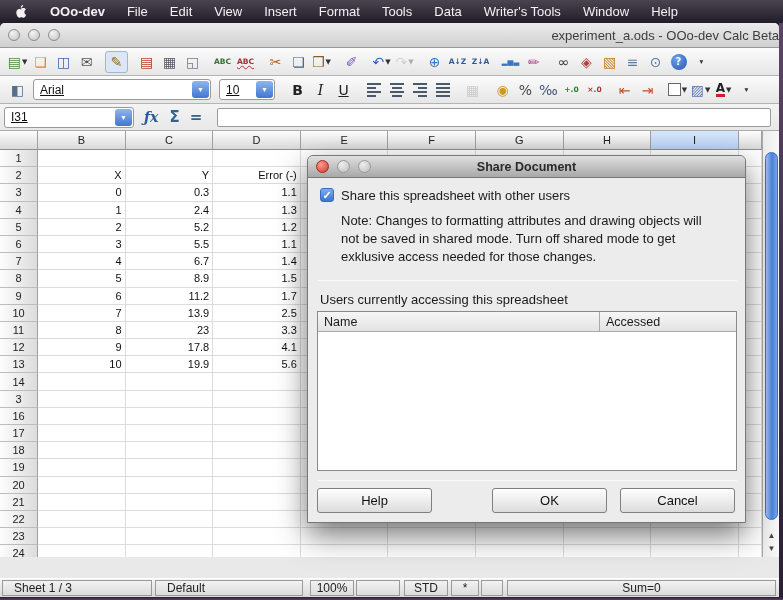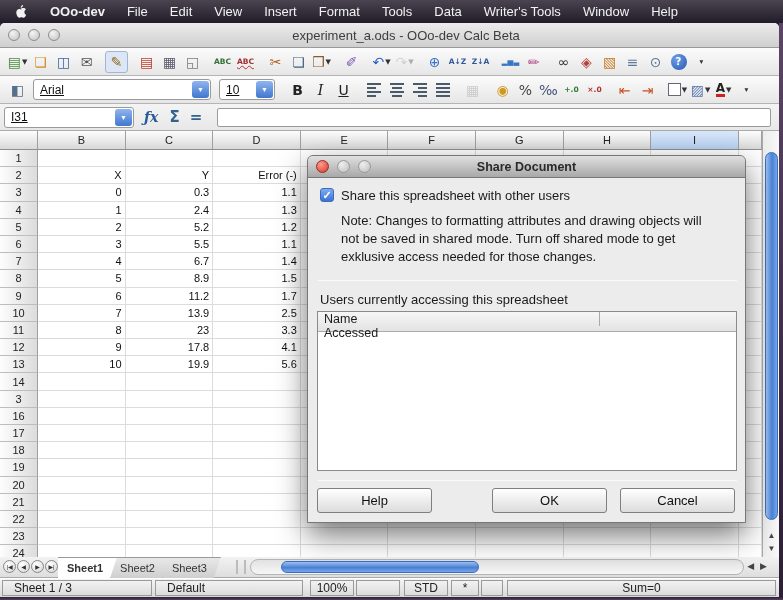--- a/index.html
+++ b/index.html
@@ -16,21 +16,21 @@
 
   
   .window { position:absolute; left:0; top:23px; width:779px; height:574px;
     background:#e9e9e9; border-radius:5px 5px 0 0; box-shadow:0 8px 30px rgba(0,0,0,.6); }
   .titlebar { position:absolute; left:0; top:0; width:100%; height:25px;
     background:linear-gradient(#ececec,#cfcfcf); border-bottom:1px solid #9a9a9a;
     border-radius:5px 5px 0 0; display:flex; align-items:center; }
   .tl-group { position:absolute; left:8px; top:6px; display:flex; gap:8px; }
   .tl { width:12px; height:12px; border-radius:50%; border:1px solid #8e8e8e;
     background:radial-gradient(circle at 35% 30%,#f4f4f4,#c2c2c2); }
-  .wtitle { width:100%; text-align:center; font-size:13px; color:#3e3e3e;margin-left:33px; }
+  .wtitle { width:100%; text-align:right; font-size:13px; color:#3e3e3e;margin-left:33px; }
 
   
   .toolbar { position:absolute; left:0; width:100%; display:flex; align-items:center;
     background:linear-gradient(#fbfbfb,#e6e6e6); border-bottom:1px solid #b4b4b4; padding-left:6px; }
   .tb1 { top:25px; height:28px; }
   .tb2 { top:53px; height:28px; }
   .tbtn { width:23px; height:22px; display:inline-flex; align-items:center; justify-content:center;
     border-radius:3px; font-family:"DejaVu Sans", sans-serif; font-size:14px; position:relative;
     cursor:default; flex:none; }
   .tbtn.active { background:#dce6f5; border:1px solid #9fb6d4; }
@@ -130,21 +130,21 @@
   .chk { width:14px; height:14px; border-radius:3px; border:1px solid #3a6cc0; margin-right:7px;
     background:linear-gradient(#7fadee,#3a72d4); color:#fff; font-size:11px; font-weight:bold;
     display:flex; align-items:center; justify-content:center; line-height:1; }
   .note { position:absolute; left:33px; top:56px; width:398px; line-height:18px; color:#1a1a1a; }
   .dsep { position:absolute; left:10px; width:419px; height:1px; background:#c4c4c4;
     border-bottom:1px solid #fafafa; }
   .userslbl { position:absolute; left:12px; top:136px; }
   .listbox { position:absolute; left:9px; top:155px; width:420px; height:160px;
     background:#fff; border:1px solid #8a8a8a; }
   .lhead { display:flex; height:20px; background:linear-gradient(#f6f6f6,#e3e3e3);
-    border-bottom:1px solid #aaa; font-size:12.5px;flex-direction:column; }
+    border-bottom:1px solid #aaa; font-size:12.5px; }
   .lhead .hc1 { width:282px; padding-left:6px; border-right:1px solid #aaa; display:flex; align-items:center; }
   .lhead .hc2 { flex:1; padding-left:6px; display:flex; align-items:center; }
   .lrow { display:flex; height:19px; font-size:12.5px; }
   .lrow .c1 { width:282px; padding-left:6px; display:flex; align-items:center; }
   .lrow .c2 { flex:1; padding-left:6px; display:flex; align-items:center; }
   .dbtn { position:absolute; top:332px; width:115px; height:25px; border:1px solid #7f7f7f;
     border-radius:3px; background:linear-gradient(#ffffff,#dcdcdc); font-size:13px; color:#111;
     display:flex; align-items:center; justify-content:center; font-family:"Liberation Sans",sans-serif; }
 
   .desk-right { position:absolute; right:0; top:23px; width:4px; height:574px;
@@ -653,40 +653,20 @@
     </div>
 
   <div class="vscroll">
     <span class="vthumb"></span>
     <span class="varrows">
       <span>▲</span>
       <span>▼</span>
     </span>
   </div>
 
-  <div class="tabbar">
-    <span class="navbtns" id="navbtns">
-        <span class="navbtn">|◀</span>
-        <span class="navbtn">◀</span>
-        <span class="navbtn">▶</span>
-        <span class="navbtn">▶|</span>
-      </span>
-    <span class="tabs" id="tabs">
-        <span class="stab active">Sheet1</span>
-        <span class="stab">Sheet2</span>
-        <span class="stab">Sheet3</span>
-      </span>
-    <span class="tsplit"></span>
-    <span class="hscroll">
-      <span class="hthumb"></span>
-    </span>
-    <span class="harrows">
-      <span>◀</span><span>▶</span>
-    </span>
-  </div>
 
   <div class="statusbar" id="statusbar">
       <span class="sbox lft" style="left: 2px; width: 150px;">Sheet 1 / 3</span>
       <span class="sbox lft" style="left: 155px; width: 148px;">Default</span>
       <span class="sbox ctr" style="left: 310px; width: 44px;">100%</span>
       <span class="sbox ctr" style="left: 356px; width: 44px;"></span>
       <span class="sbox ctr" style="left: 404px; width: 44px;">STD</span>
       <span class="sbox ctr" style="left: 451px; width: 28px;">*</span>
       <span class="sbox ctr" style="left: 481px; width: 22px;"></span>
       <span class="sbox ctr" style="left: 507px; width: 269px;">Sum=0</span>

